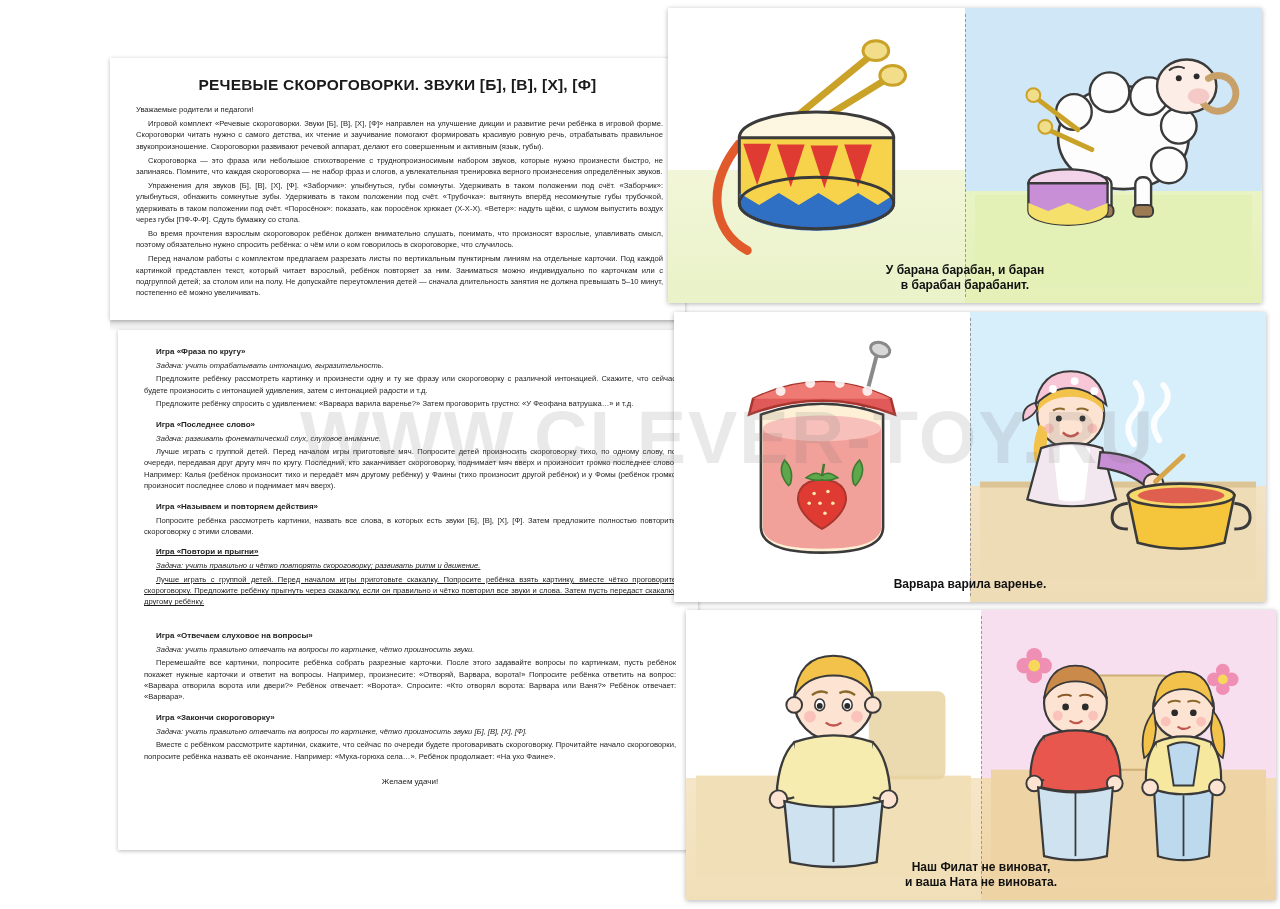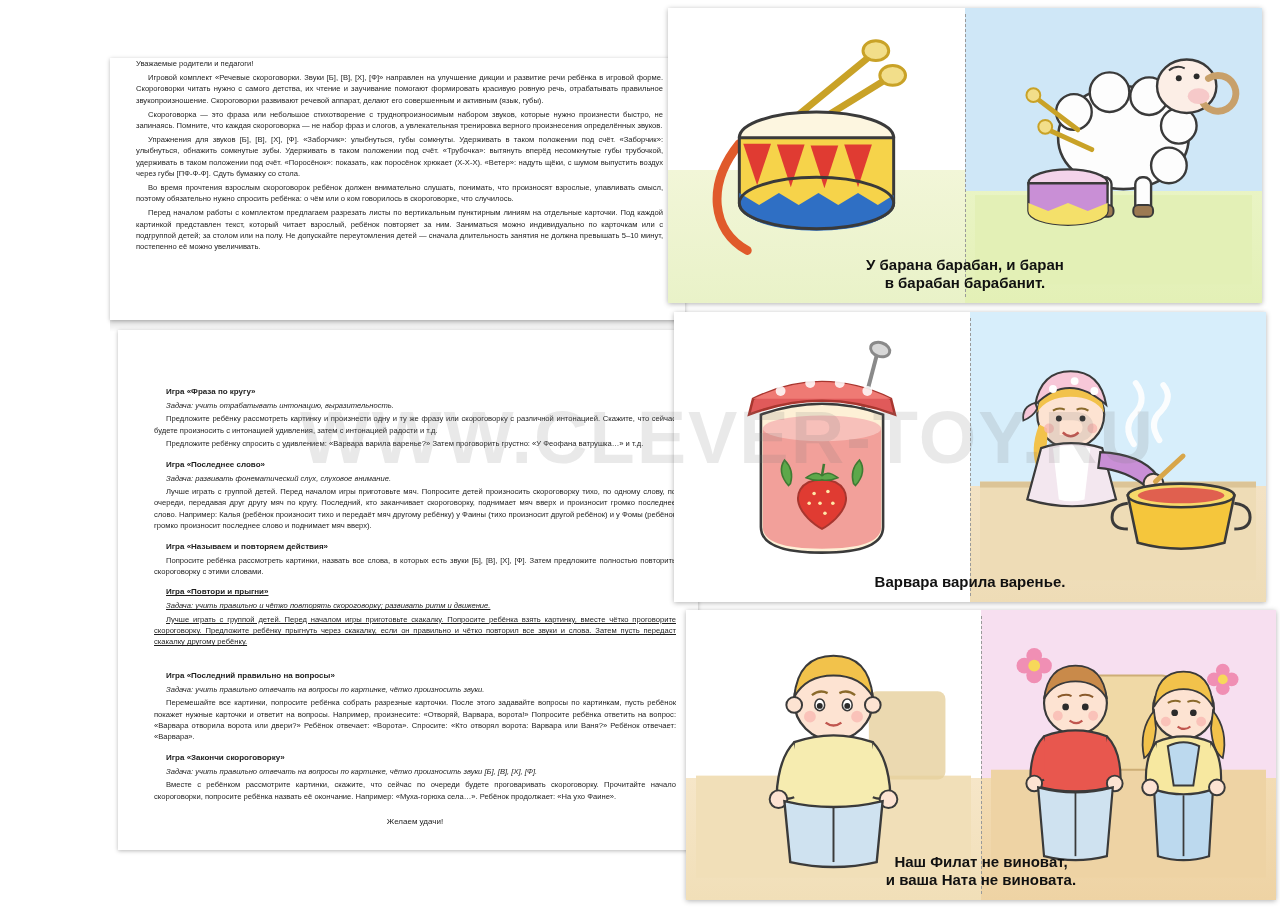--- a/index.html
+++ b/index.html
@@ -42,26 +42,25 @@
     font-size:7.6px;
     line-height:1.5;
     color:#1d1d1d;
     text-align:justify;
   }
   .doc-body p{margin:0 0 2.5px 0;text-indent:12px;}
   .doc-body p.noind{text-indent:0;}
   .doc-body b{font-weight:normal;}
 
   .games{
-    padding:16px 22px 0 36px;
+    padding:16px 22px 0 26px;
     font-size:7.6px;
     line-height:1.5;
     color:#1d1d1d;
     text-align:justify;
-    margin-top:40px;
   }
   .game-h{font-weight:bold;margin:0 0 1px 0;text-indent:0;font-size:8px;}
   .game-task{margin:0 0 1px 0;text-indent:12px;}
   .game-task i{font-style:italic;}
   .games p{margin:0 0 2px 0;text-indent:12px;}
   .game-block{margin-bottom:9px;}
   .game-block.gap{margin-bottom:22px;text-decoration:underline;}
   .wish{
     text-align:center;font-size:8px;margin-top:14px;color:#1d1d1d;
   }
@@ -80,21 +79,21 @@
   .card3{left:26px;top:610px;width:590px;height:290px;}
 
   .card-inner{position:absolute;inset:0;display:flex;}
   .half{position:relative;flex:1 1 50%;}
   .dashed{
     position:absolute;left:50%;top:6px;bottom:6px;width:0;
     border-left:1.6px dashed #9a9a9a;
   }
   .caption{
     position:absolute;left:0;right:0;bottom:10px;
-    text-align:center;font-weight:bold;font-size:15px;color:#111;
+    text-align:center;font-weight:bold;font-size:12px;color:#111;
     line-height:1.25;
   }
 
   .pic{position:absolute;left:10px;top:10px;right:10px;bottom:10px;overflow:hidden;}
 
   
   .sc1a{background:linear-gradient(to bottom,#ffffff 0%,#ffffff 55%,#f2f6d8 55%,#e9f2c8 100%);}
   .sc1b{background:linear-gradient(to bottom,#cfe7f7 0%,#cfe7f7 62%,#e9f4c4 62%,#e3f0b6 100%);}
 
   
@@ -117,20 +116,21 @@
   }
 </style>
 </head>
 <body>
 
 <div class="stage">
 
   <div class="sheet-shadow-strip"></div>
 
   <div class="sheet sheet-top">
+    <div class="doc-title">РЕЧЕВЫЕ СКОРОГОВОРКИ. ЗВУКИ [Б], [В], [Х], [Ф]</div>
     <div class="doc-body">
       <p class="noind"><b>Уважаемые родители и педагоги!</b></p>
       <p>Игровой комплект «Речевые скороговорки. Звуки [Б], [В], [Х], [Ф]» направлен на улучшение дикции и развитие речи ребёнка в игровой форме. Скороговорки читать нужно с самого детства, их чтение и заучивание помогают формировать красивую ровную речь, отрабатывать правильное звукопроизношение. Скороговорки развивают речевой аппарат, делают его совершенным и активным (язык, губы).</p>
       <p>Скороговорка — это фраза или небольшое стихотворение с труднопроизносимым набором звуков, которые нужно произнести быстро, не запинаясь. Помните, что каждая скороговорка — не набор фраз и слогов, а увлекательная тренировка верного произнесения определённых звуков.</p>
       <p>Упражнения для звуков [Б], [В], [Х], [Ф]. «Заборчик»: улыбнуться, губы сомкнуты. Удерживать в таком положении под счёт. «Заборчик»: улыбнуться, обнажить сомкнутые зубы. Удерживать в таком положении под счёт. «Трубочка»: вытянуть вперёд несомкнутые губы трубочкой, удерживать в таком положении под счёт. «Поросёнок»: показать, как поросёнок хрюкает (Х-Х-Х). «Ветер»: надуть щёки, с шумом выпустить воздух через губы [ПФ-Ф-Ф]. Сдуть бумажку со стола.</p>
       <p>Во время прочтения взрослым скороговорок ребёнок должен внимательно слушать, понимать, что произносят взрослые, улавливать смысл, поэтому обязательно нужно спросить ребёнка: о чём или о ком говорилось в скороговорке, что случилось.</p>
       <p>Перед началом работы с комплектом предлагаем разрезать листы по вертикальным пунктирным линиям на отдельные карточки. Под каждой картинкой представлен текст, который читает взрослый, ребёнок повторяет за ним. Заниматься можно индивидуально по карточкам или с подгруппой детей; за столом или на полу. Не допускайте переутомления детей — сначала длительность занятия не должна превышать 5–10 минут, постепенно её можно увеличивать.</p>
     </div>
   </div>
 
@@ -155,21 +155,21 @@
         <p>Попросите ребёнка рассмотреть картинки, назвать все слова, в которых есть звуки [Б], [В], [Х], [Ф]. Затем предложите полностью повторить скороговорку с этими словами.</p>
       </div>
 
       <div class="game-block gap">
         <p class="game-h">Игра «Повтори и прыгни»</p>
         <p class="game-task"><i>Задача: учить правильно и чётко повторять скороговорку; развивать ритм и движение.</i></p>
         <p>Лучше играть с группой детей. Перед началом игры приготовьте скакалку. Попросите ребёнка взять картинку, вместе чётко проговорите скороговорку. Предложите ребёнку прыгнуть через скакалку, если он правильно и чётко повторил все звуки и слова. Затем пусть передаст скакалку другому ребёнку.</p>
       </div>
 
       <div class="game-block">
-        <p class="game-h">Игра «Последний правильно на вопросы»</p>
+        <p class="game-h">Игра «Отвечаем слуховое на вопросы»</p>
         <p class="game-task"><i>Задача: учить правильно отвечать на вопросы по картинке, чётко произносить звуки.</i></p>
         <p>Перемешайте все картинки, попросите ребёнка собрать разрезные карточки. После этого задавайте вопросы по картинкам, пусть ребёнок покажет нужные карточки и ответит на вопросы. Например, произнесите: «Отворяй, Варвара, ворота!» Попросите ребёнка ответить на вопрос: «Варвара отворила ворота или двери?» Ребёнок отвечает: «Ворота». Спросите: «Кто отворял ворота: Варвара или Ваня?» Ребёнок отвечает: «Варвара».</p>
       </div>
 
       <div class="game-block">
         <p class="game-h">Игра «Закончи скороговорку»</p>
         <p class="game-task"><i>Задача: учить правильно отвечать на вопросы по картинке, чётко произносить звуки [Б], [В], [Х], [Ф].</i></p>
         <p>Вместе с ребёнком рассмотрите картинки, скажите, что сейчас по очереди будете проговаривать скороговорку. Прочитайте начало скороговорки, попросите ребёнка назвать её окончание. Например: «Муха-горюха села…». Ребёнок продолжает: «На ухо Фаине».</p>
       </div>
 

